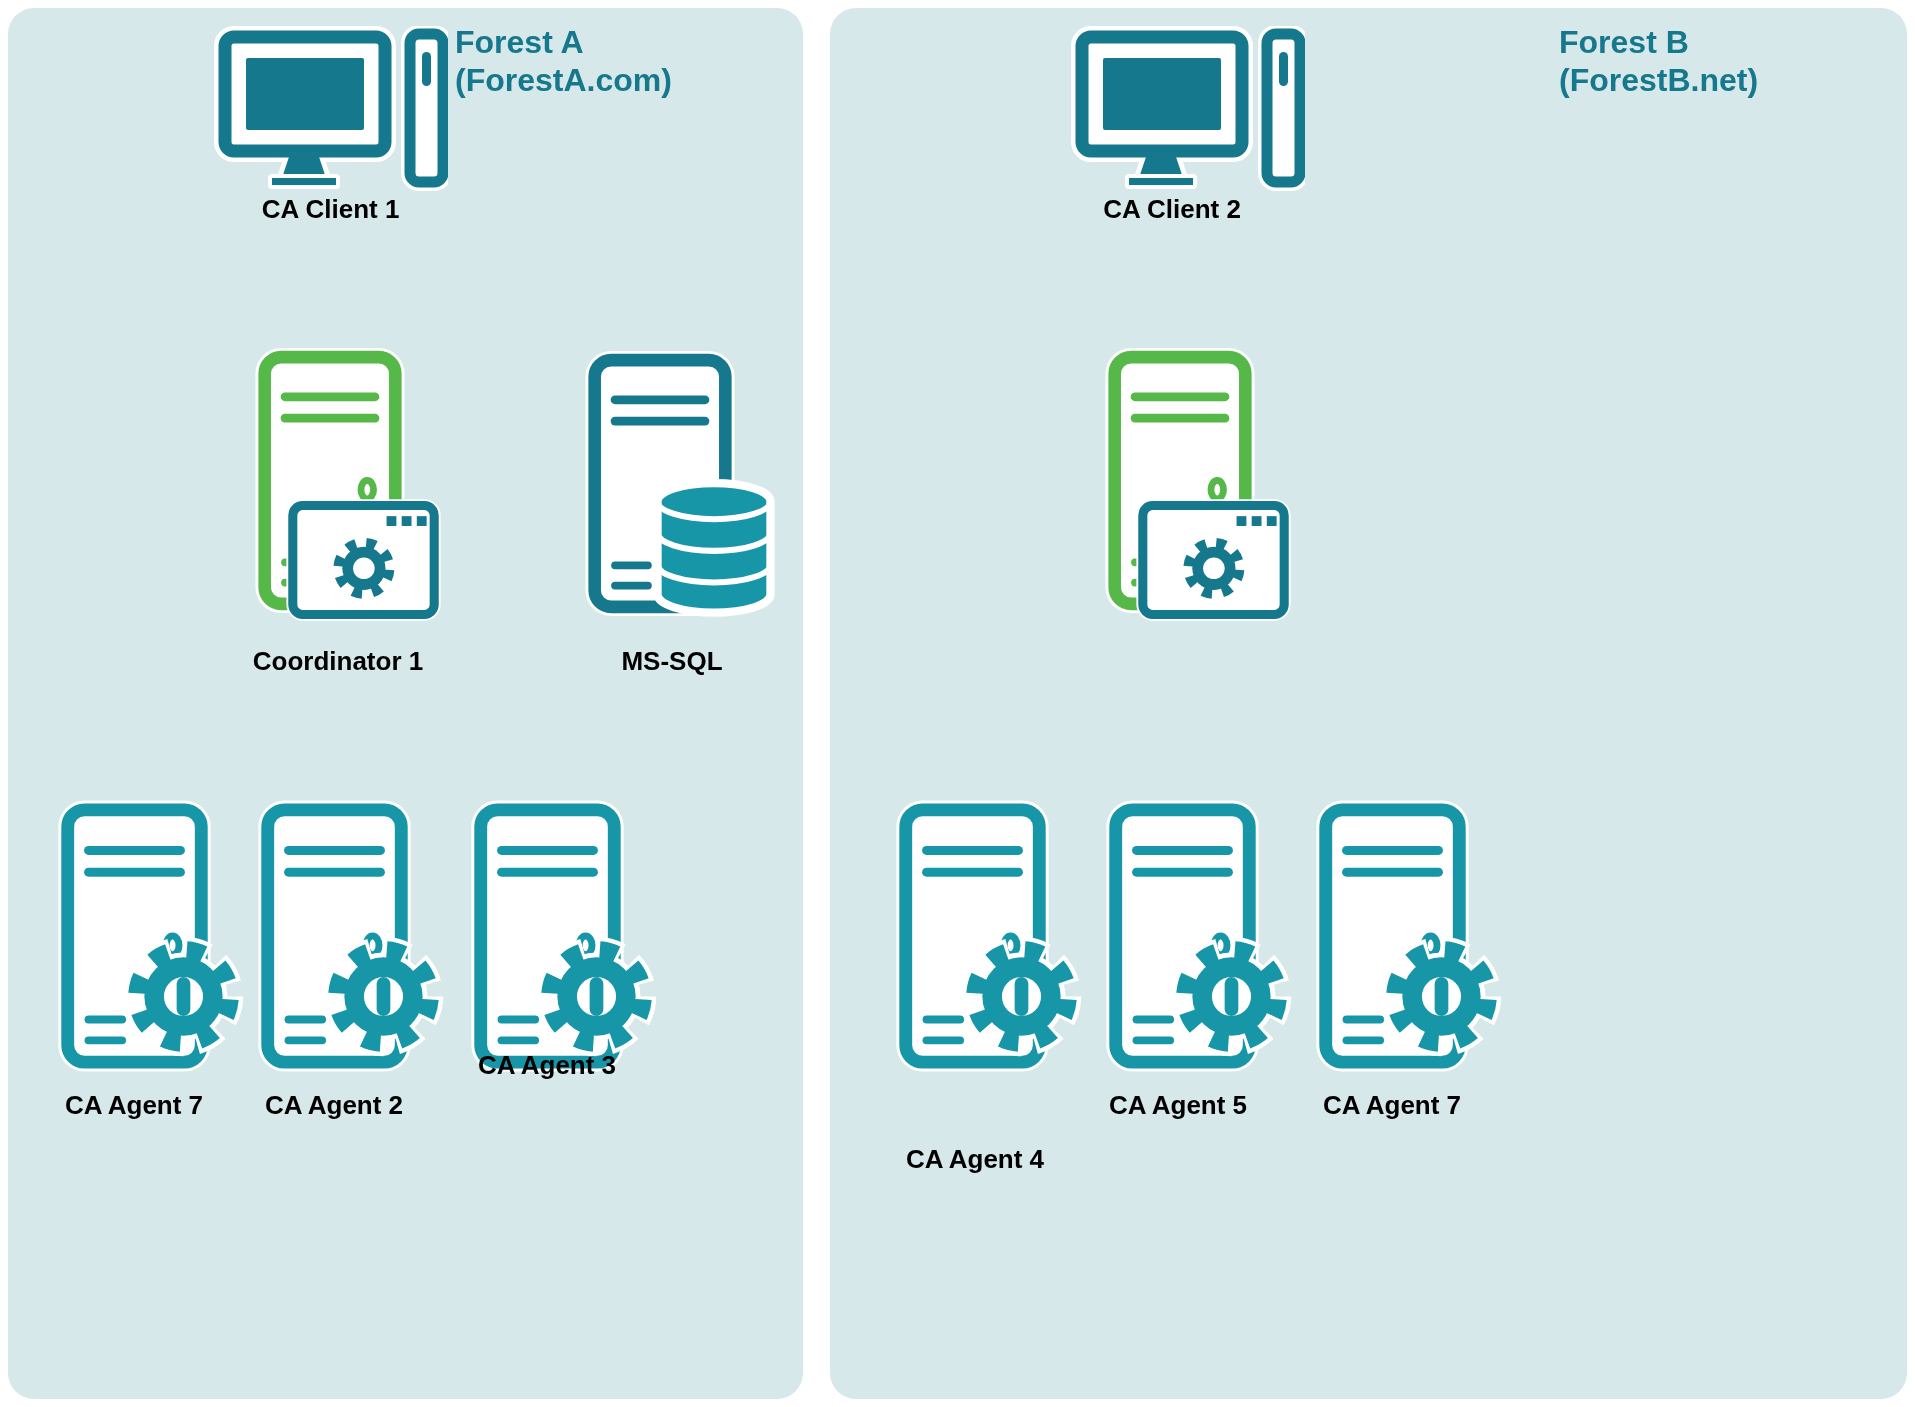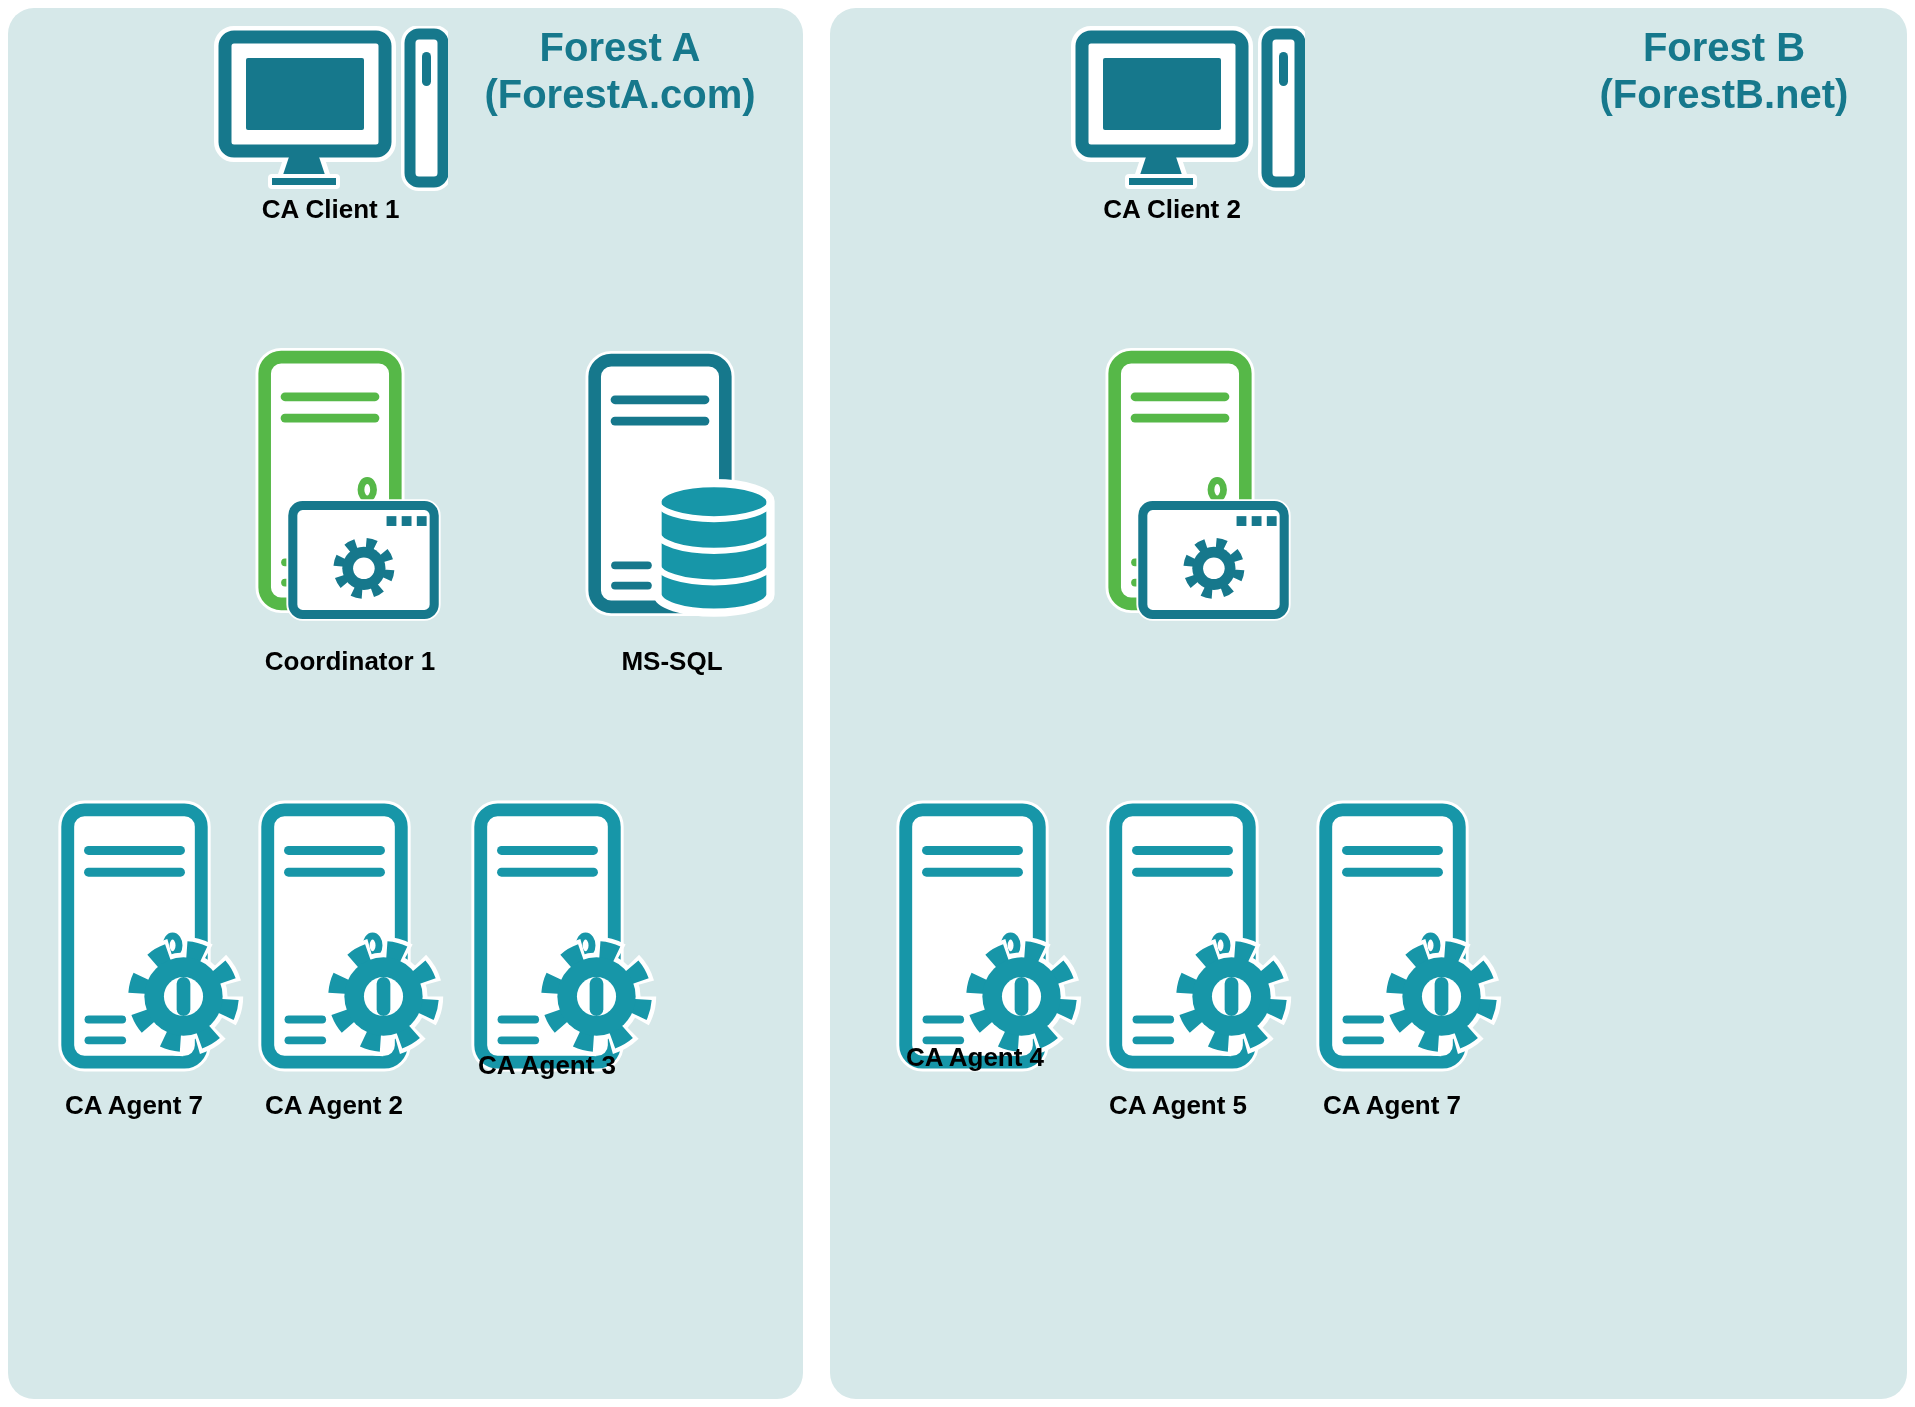--- a/index.html
+++ b/index.html
@@ -8,22 +8,22 @@
     --green:#56b848;
     --panel-bg:#d6e8e9;
     --label:#000000;
   }
   *{margin:0;padding:0;box-sizing:border-box;}
   body{background:#ffffff;font-family:"Liberation Sans",sans-serif;}
   .canvas{position:relative;width:1915px;height:1407px;background:#ffffff;overflow:hidden;}
   .panel{position:absolute;top:8px;height:1391px;background:var(--panel-bg);border-radius:26px;}
   .panel-a{left:8px;width:795px;}
   .panel-b{left:830px;width:1077px;}
-  .panel-title{position:absolute;top:16px;right:18px;width:330px;text-align:center;
-    font-weight:bold;font-size:40px;line-height:1.18;color:var(--teal-dark);}
+  .panel-title{position:absolute;top:16px;right:18px;width:330px;text-align:left;
+    font-weight:bold;font-size:32px;line-height:1.18;color:var(--teal-dark);}
   .icon{position:absolute;overflow:visible;}
   .teal-dark{color:var(--teal-dark);}
   .teal{color:var(--teal);}
   .green{color:var(--green);}
   .label{position:absolute;text-align:center;font-weight:bold;font-size:26px;color:var(--label);white-space:nowrap;}
 </style>
 </head>
 <body>
 
 <svg width="0" height="0" style="position:absolute" aria-hidden="true">
@@ -101,21 +101,21 @@
         <use href="#sym-desktop"></use>
       </svg>
     <div class="label" style="left:170px;top:186px;width:305px">CA Client 1</div>
 
     <svg class="icon green" style="left:247px;top:335px;width:150px;height:275px">
         <use href="#sym-server"></use>
       </svg>
     <svg class="icon teal-dark" style="left:278px;top:490px;width:155px;height:124px">
         <use href="#sym-gearwin"></use>
       </svg>
-    <div class="label" style="left:192px;top:638px;width:300px">Coordinator 1</div>
+    <div class="label" style="left:180px;top:638px;width:300px">Coordinator 1</div>
 
     <svg class="icon teal-dark" style="left:577px;top:338px;width:150px;height:275px">
         <use href="#sym-server"></use>
       </svg>
     <svg class="icon teal" style="left:642px;top:465px;width:128px;height:152px">
         <use href="#sym-db"></use>
       </svg>
     <div class="label" style="left:514px;top:638px;width:300px">MS-SQL</div>
 
     <svg class="icon teal" style="left:49px;top:792px;width:155px;height:272px">
@@ -160,21 +160,21 @@
     <svg class="icon teal-dark" style="left:306px;top:490px;width:155px;height:124px">
         <use href="#sym-gearwin"></use>
       </svg>
 
     <svg class="icon teal" style="left:65px;top:792px;width:155px;height:272px">
         <use href="#sym-server"></use>
       </svg>
     <svg class="icon teal" style="left:123px;top:920px;width:137px;height:137px">
         <use href="#sym-gear-pill"></use>
       </svg>
-    <div class="label" style="left:35px;top:1034px;width:220px">CA Agent 4</div>
+    <div class="label" style="left:35px;top:1136px;width:220px">CA Agent 4</div>
 
     <svg class="icon teal" style="left:275px;top:792px;width:155px;height:272px">
         <use href="#sym-server"></use>
       </svg>
     <svg class="icon teal" style="left:333px;top:920px;width:137px;height:137px">
         <use href="#sym-gear-pill"></use>
       </svg>
     <div class="label" style="left:238px;top:1082px;width:220px">CA Agent 5</div>
 
     <svg class="icon teal" style="left:485px;top:792px;width:155px;height:272px">

